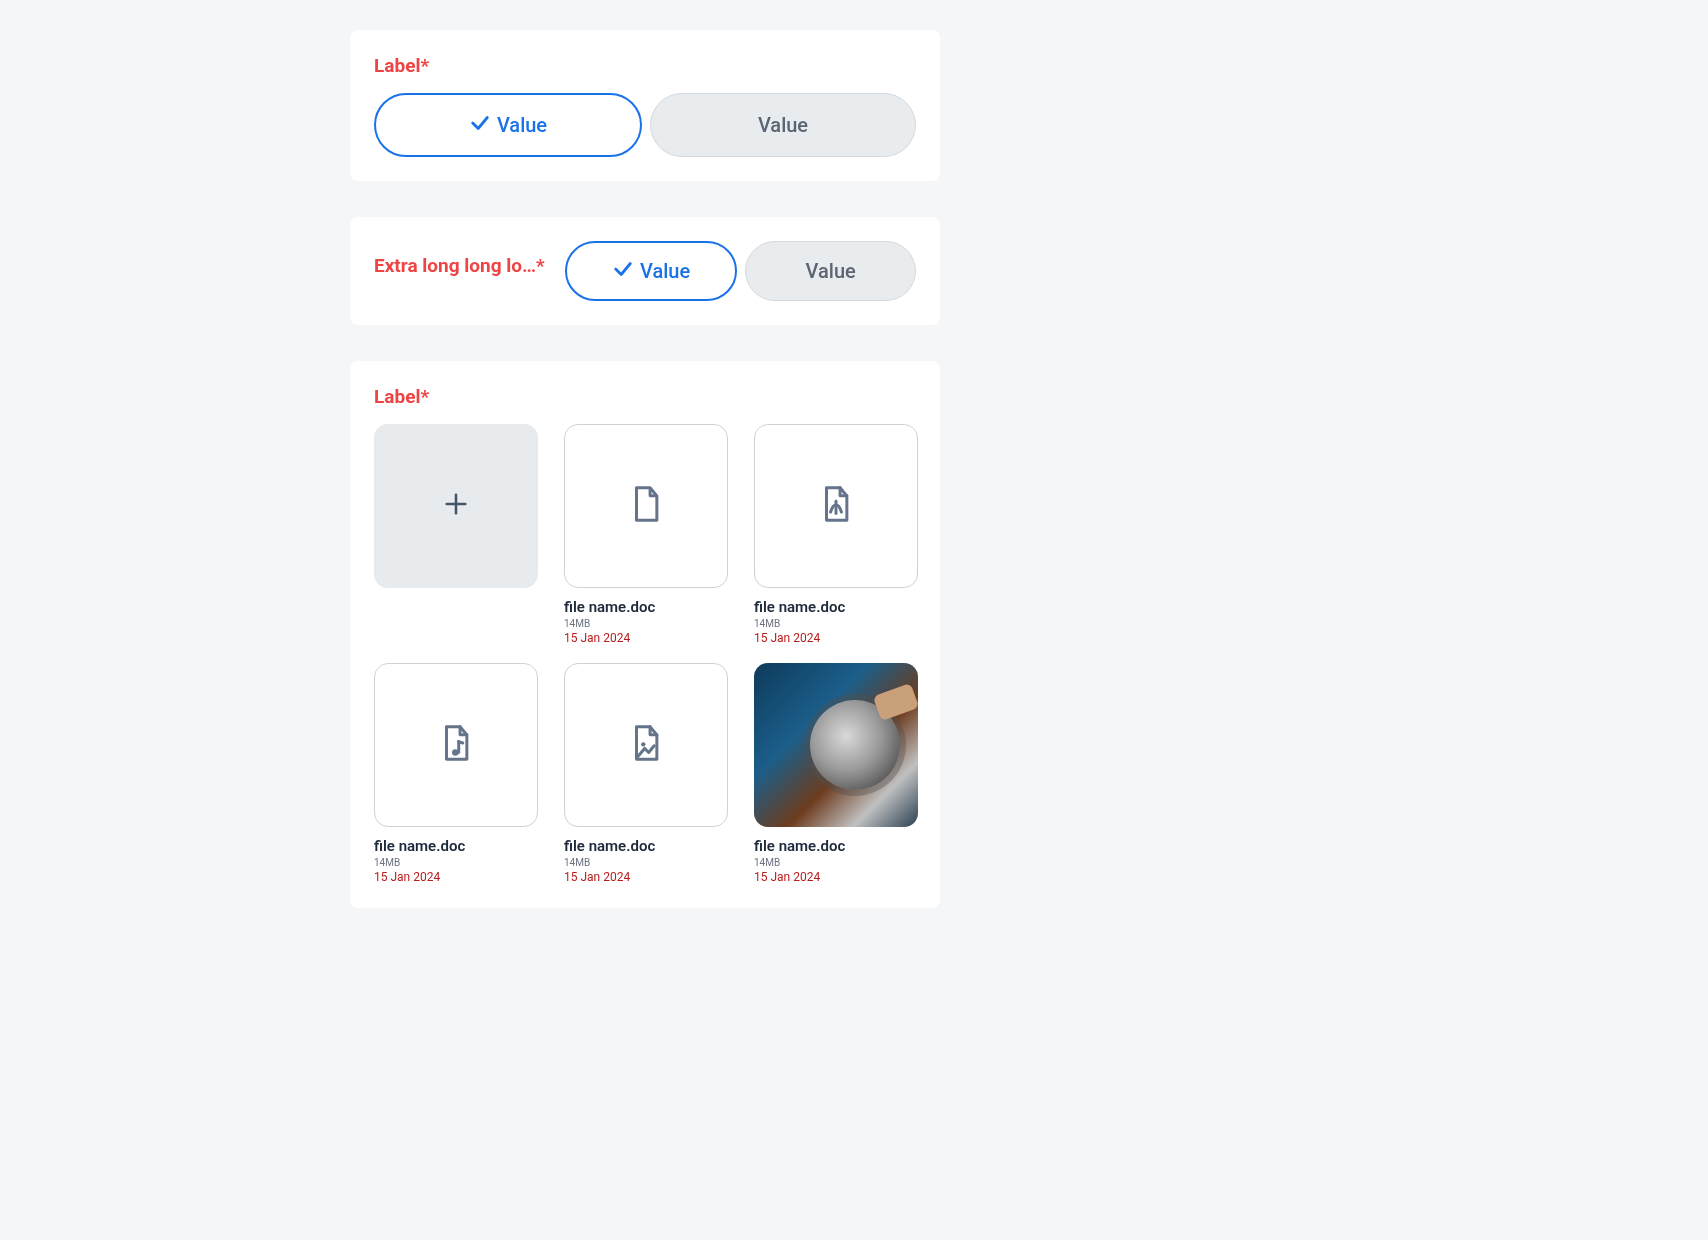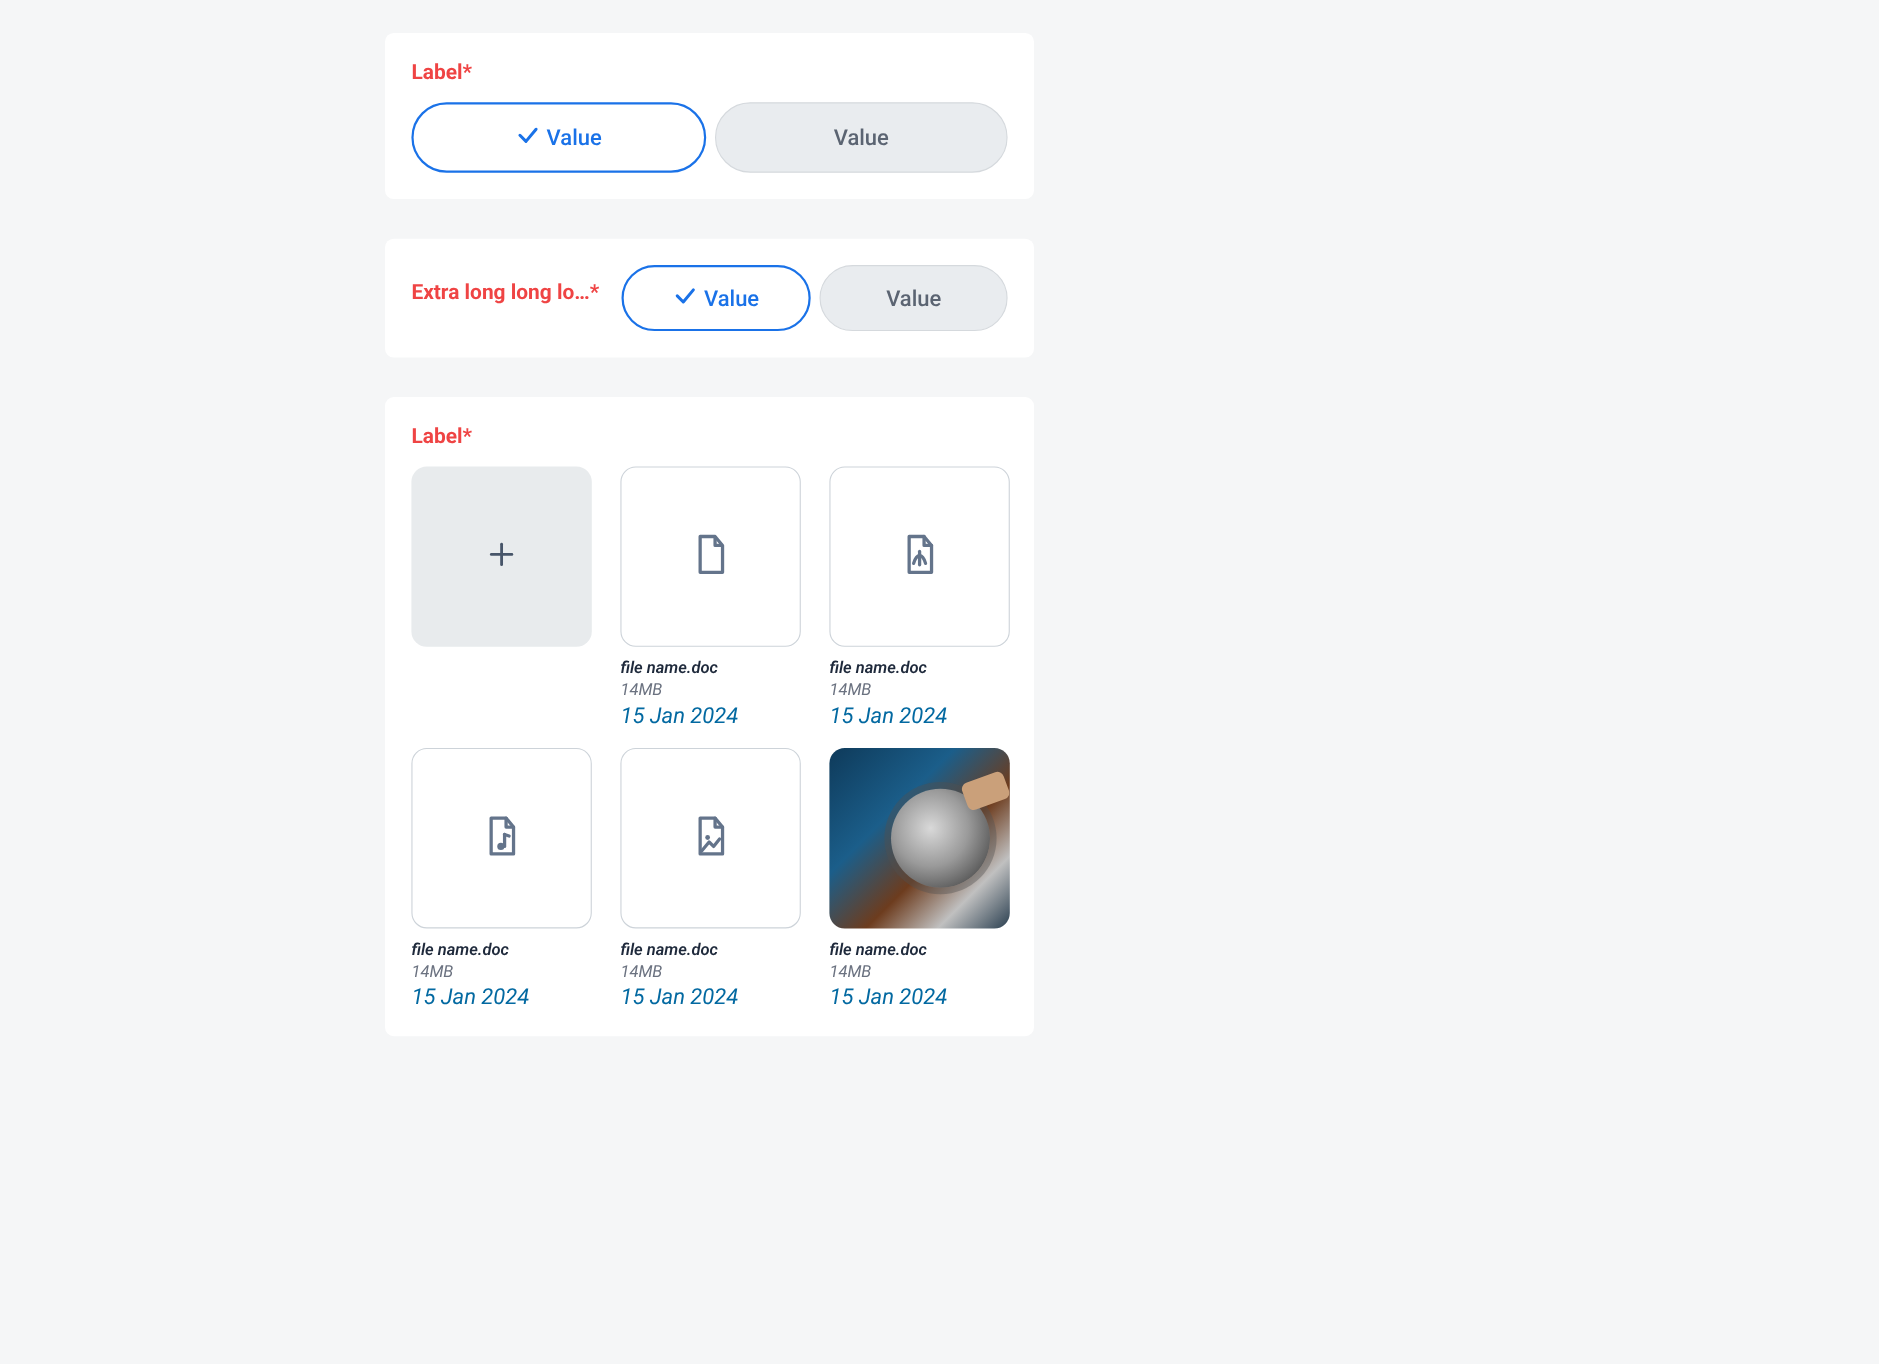--- a/index.html
+++ b/index.html
@@ -101,24 +101,24 @@
   }
   .thumb.image::after{
     content:"";
     position:absolute;
     width:40px;height:26px;
     background:#caa07a;
     border-radius:6px;
     right:2px; top:26px;
     transform: rotate(-20deg);
   }
-  .file-meta { padding-top: 10px; font-style: italic; }
+  .file-meta { padding-top: 10px; }
   .file-name { font-size: 15px; font-weight: 600; color: #1e293b; }
-  .file-size { font-size: 15px; color: #6b7280; margin-top:2px; }
-  .file-date { font-size: 20px; color: #0369a1; margin-top:2px; }
+  .file-size { font-size: 10px; color: #6b7280; margin-top:2px; }
+  .file-date { font-size: 12px; color: #b91c1c; margin-top:2px; }
 
   svg.icon-file { width: 34px; height: 38px; }
   svg.icon-plus { width: 28px; height: 28px; }
   svg.icon-check { width: 22px; height: 22px; }
 </style>
 </head>
 <body>
 
 <div class="wrapper">
 

